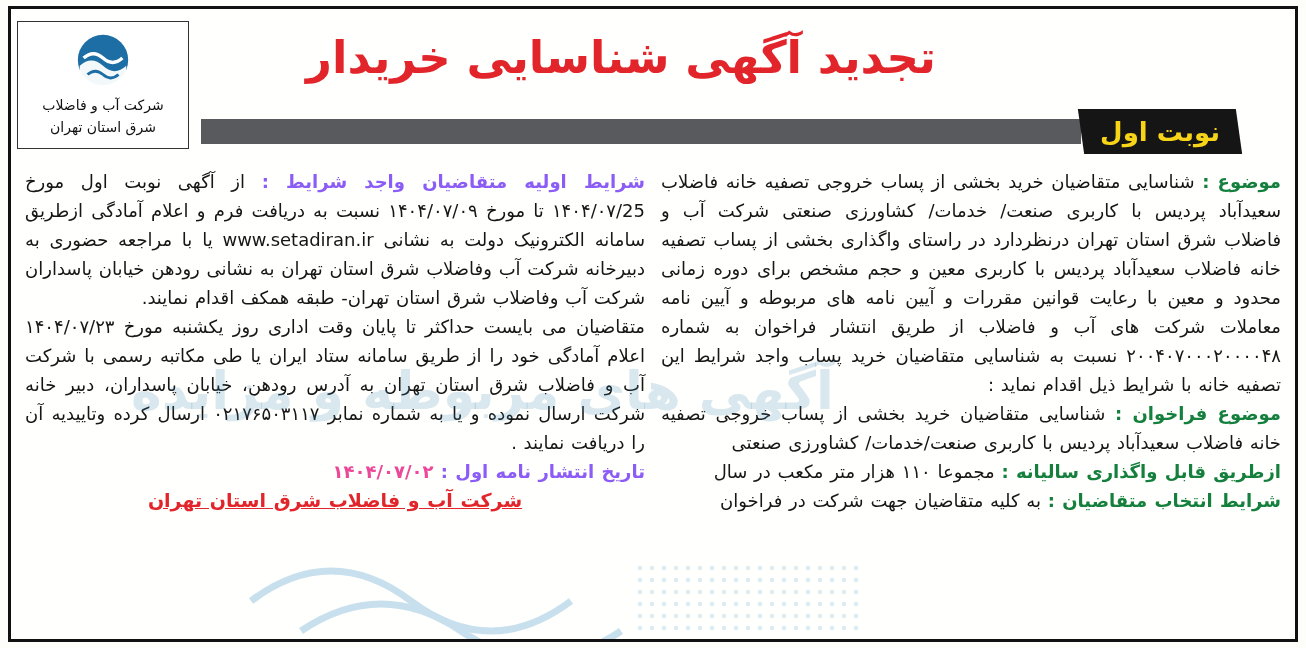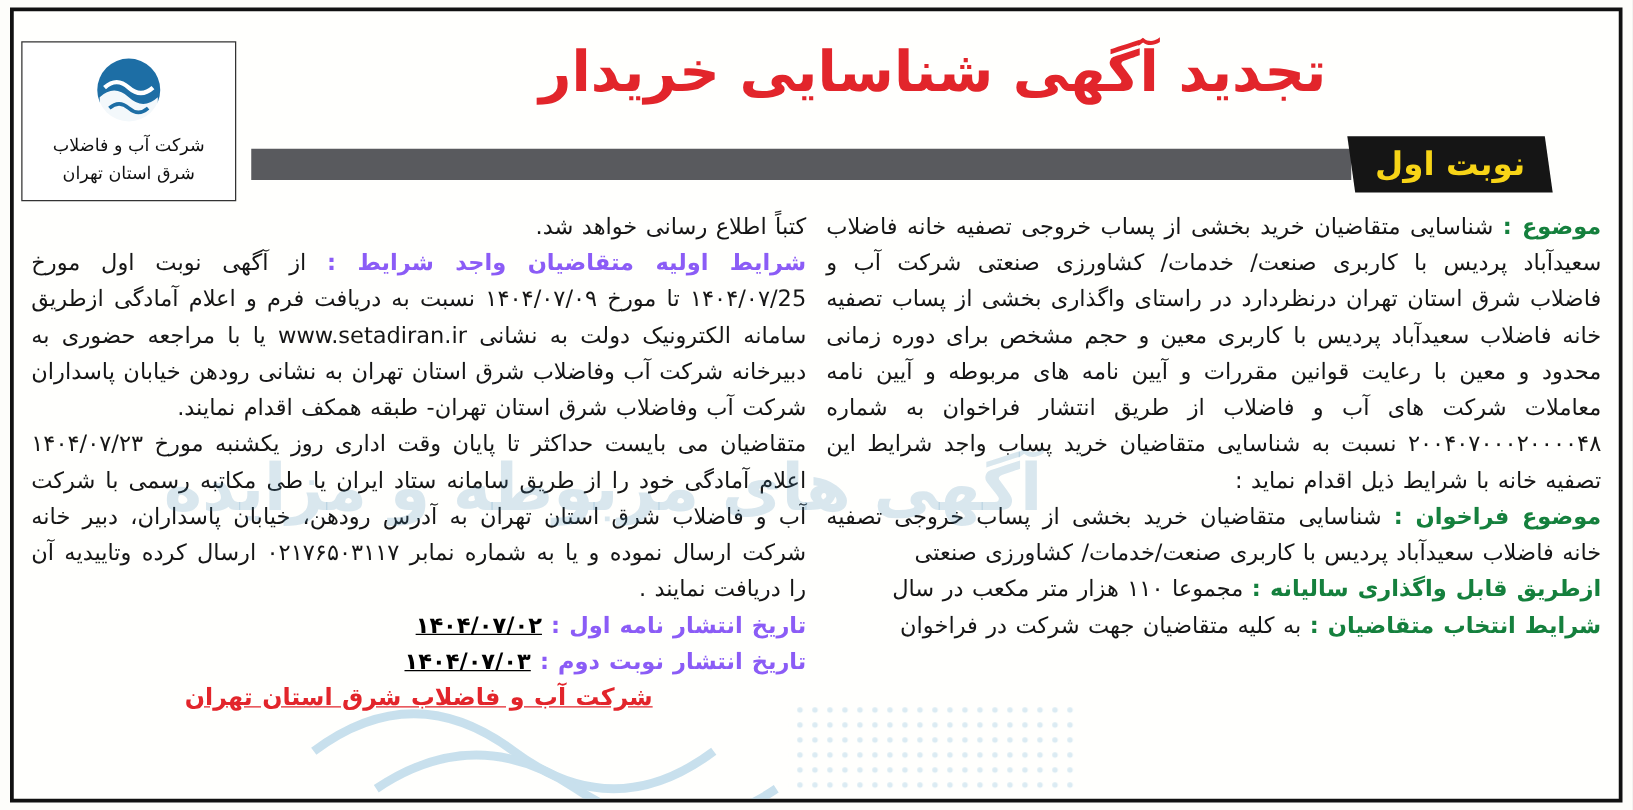--- a/index.html
+++ b/index.html
@@ -8,25 +8,25 @@
     background:#fdfdfa;overflow:hidden;
     font-family:"DejaVu Sans", sans-serif;direction:rtl;
   }
   .frame{
     position:absolute;top:6px;bottom:6px;left:8px;right:8px;
     border:3px solid #111;background:#fffffd;
   }
   
   .title{
     position:absolute;top:22px;left:170px;width:880px;
-    text-align:right;font-size:45px;font-weight:bold;color:#e2252b;
+    text-align:center;font-size:45px;font-weight:bold;color:#e2252b;
     letter-spacing:1px;z-index:2;margin:0;
   }
   .logo-box{
-    position:absolute;top:24px;left:6px;width:172px;height:128px;
+    position:absolute;top:12px;left:6px;width:172px;height:128px;
     border:1px solid #333;background:#fff;display:flex;flex-direction:column;
     align-items:center;padding-top:7px;box-sizing:border-box;z-index:2;
   }
   .logo-box svg{width:62px;height:62px;margin-bottom:4px;}
   .logo-line{font-size:14px;color:#111;line-height:1.55;white-space:nowrap;}
   .badge-row{
     position:absolute;top:98px;right:56px;left:190px;height:48px;
     display:flex;align-items:center;z-index:2;direction:rtl;
   }
   .badge{
@@ -43,21 +43,21 @@
     display:flex;gap:16px;direction:rtl;z-index:1;
   }
   .col{
     width:50%;box-sizing:border-box;font-size:18px;line-height:29px;
     text-align:justify;color:#161616;word-spacing:1px;
   }
   .col p{margin:0;}
   .lbl{font-weight:bold;color:#15803d;}
   .lbl-red{font-weight:bold;color:#8b5cf6;}
   .date-line{text-align:right;font-weight:bold;}
-  .date-value{font-weight:bold;color:#000000;text-decoration:underline;}
+  .date-value{font-weight:bold;color:#ec4899;}
   .signature{
     margin-top:8px;text-align:center;font-weight:bold;color:#e2252b;
     font-size:19px;
     text-decoration:underline;
   }
   
   .watermark-text{
     position:absolute;top:352px;left:120px;z-index:3;pointer-events:none;
     font-size:52px;font-weight:bold;letter-spacing:7px;white-space:nowrap;
     color:rgba(64,133,182,0.20);
@@ -96,25 +96,23 @@
     <div class="columns">
 
       <div class="col">
         <p><span class="lbl">موضوع :</span> <span>شناسایی متقاضیان خرید بخشی از پساب خروجی تصفیه خانه فاضلاب سعیدآباد پردیس با کاربری صنعت/ خدمات/ کشاورزی صنعتی شرکت آب و فاضلاب شرق استان تهران درنظردارد در راستای واگذاری بخشی از پساب تصفیه خانه فاضلاب سعیدآباد پردیس با کاربری معین و حجم مشخص برای دوره زمانی محدود و معین با رعایت قوانین مقررات و آیین نامه های مربوطه و آیین نامه معاملات شرکت های آب و فاضلاب از طریق انتشار فراخوان به شماره ۲۰۰۴۰۷۰۰۰۲۰۰۰۰۴۸ نسبت به شناسایی متقاضیان خرید پساب واجد شرایط این تصفیه خانه با شرایط ذیل اقدام نماید :</span></p>
         <p><span class="lbl">موضوع فراخوان :</span> <span>شناسایی متقاضیان خرید بخشی از پساب خروجی تصفیه خانه فاضلاب سعیدآباد پردیس با کاربری صنعت/خدمات/ کشاورزی صنعتی</span></p>
         <p><span class="lbl">ازطریق قابل واگذاری سالیانه :</span> <span>مجموعا ۱۱۰ هزار متر مکعب در سال</span></p>
         <p><span class="lbl">شرایط انتخاب متقاضیان :</span> <span>به کلیه متقاضیان جهت شرکت در فراخوان</span></p>
       </div>
 
       <div class="col">
-        <p>کتباً اطلاع رسانی خواهد شد.</p>
         <p><span class="lbl-red">شرایط اولیه متقاضیان واجد شرایط :</span> <span>از آگهی نوبت اول مورخ ۱۴۰۴/۰۷/25 تا مورخ ۱۴۰۴/۰۷/۰۹ نسبت به دریافت فرم و اعلام آمادگی ازطریق سامانه الکترونیک دولت به نشانی www.setadiran.ir یا با مراجعه حضوری به دبیرخانه شرکت آب وفاضلاب شرق استان تهران به نشانی رودهن خیابان پاسداران شرکت آب وفاضلاب شرق استان تهران- طبقه همکف اقدام نمایند.</span></p>
         <p>متقاضیان می بایست حداکثر تا پایان وقت اداری روز یکشنبه مورخ ۱۴۰۴/۰۷/۲۳ اعلام آمادگی خود را از طریق سامانه ستاد ایران یا طی مکاتبه رسمی با شرکت آب و فاضلاب شرق استان تهران به آدرس رودهن، خیابان پاسداران، دبیر خانه شرکت ارسال نموده و یا به شماره نمابر ۰۲۱۷۶۵۰۳۱۱۷ ارسال کرده وتاییدیه آن را دریافت نمایند .</p>
         <p class="date-line"><span class="lbl-red">تاریخ انتشار نامه اول :</span> <span class="date-value">۱۴۰۴/۰۷/۰۲</span></p>
-        <p class="date-line"><span class="lbl-red">تاریخ انتشار نوبت دوم :</span> <span class="date-value">۱۴۰۴/۰۷/۰۳</span></p>
         <p class="signature">شرکت آب و فاضلاب شرق استان تهران</p>
       </div>
 
     </div>
 
     <div class="watermark-text">آگهی های مربوطه و مزایده</div>
     <svg class="watermark-waves" viewBox="0 0 640 110" aria-hidden="true">
       <defs>
         <pattern id="dots" width="12" height="12" patternUnits="userSpaceOnUse">
           <circle cx="3" cy="3" r="2.2" fill="#a8cfe4"></circle>

